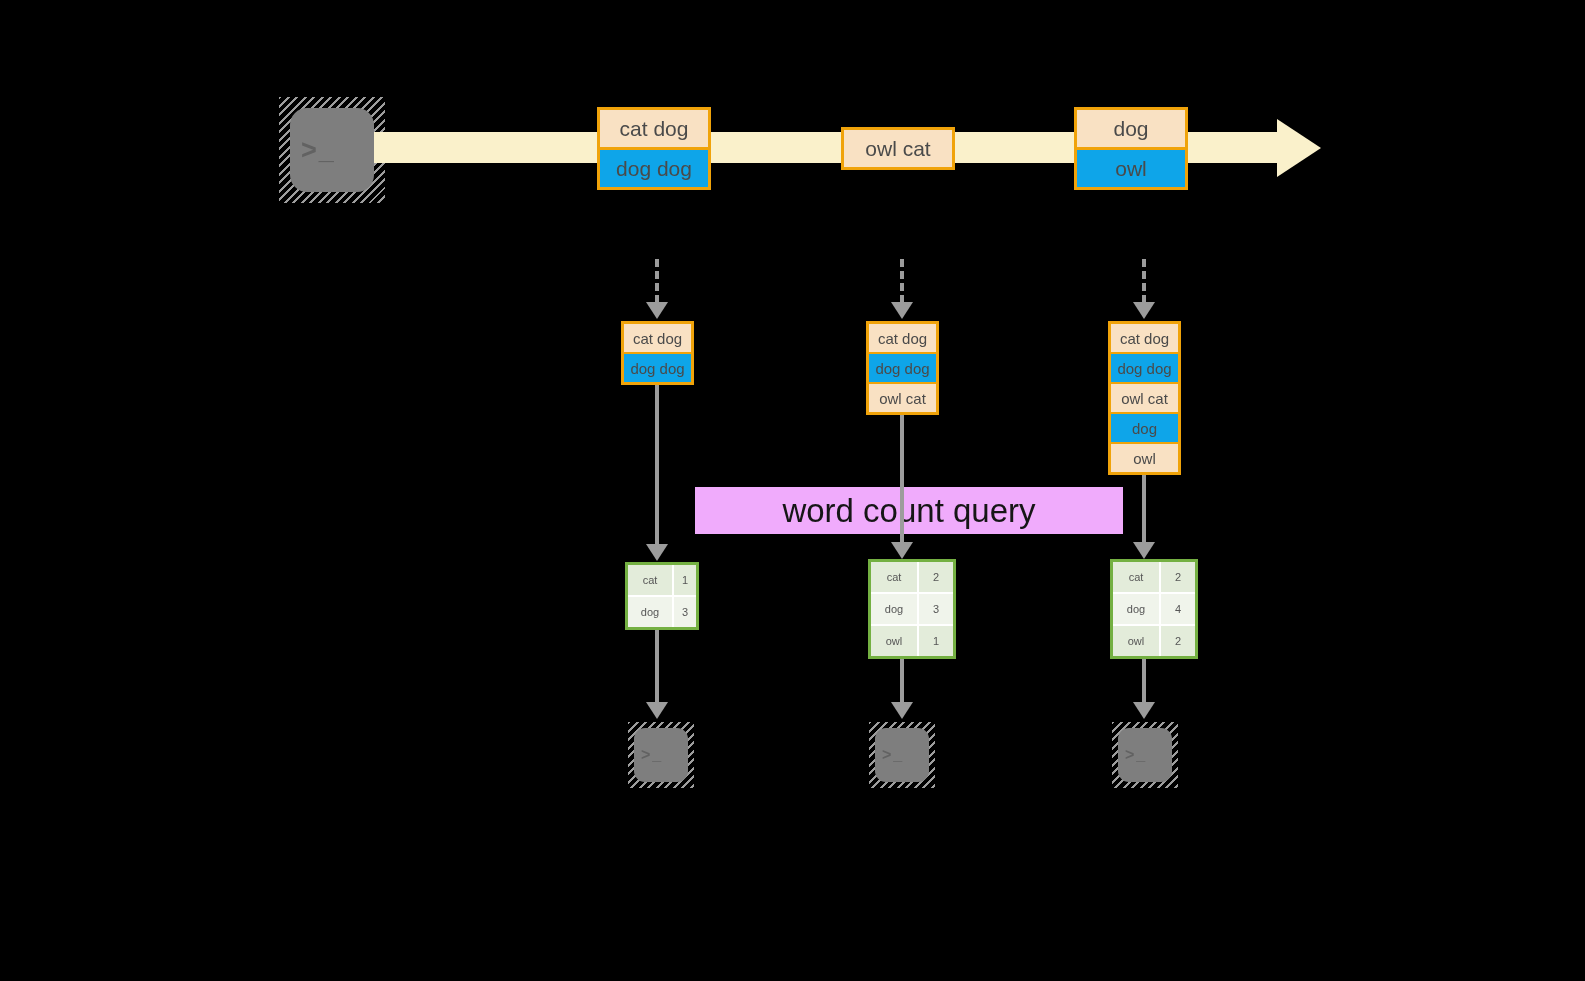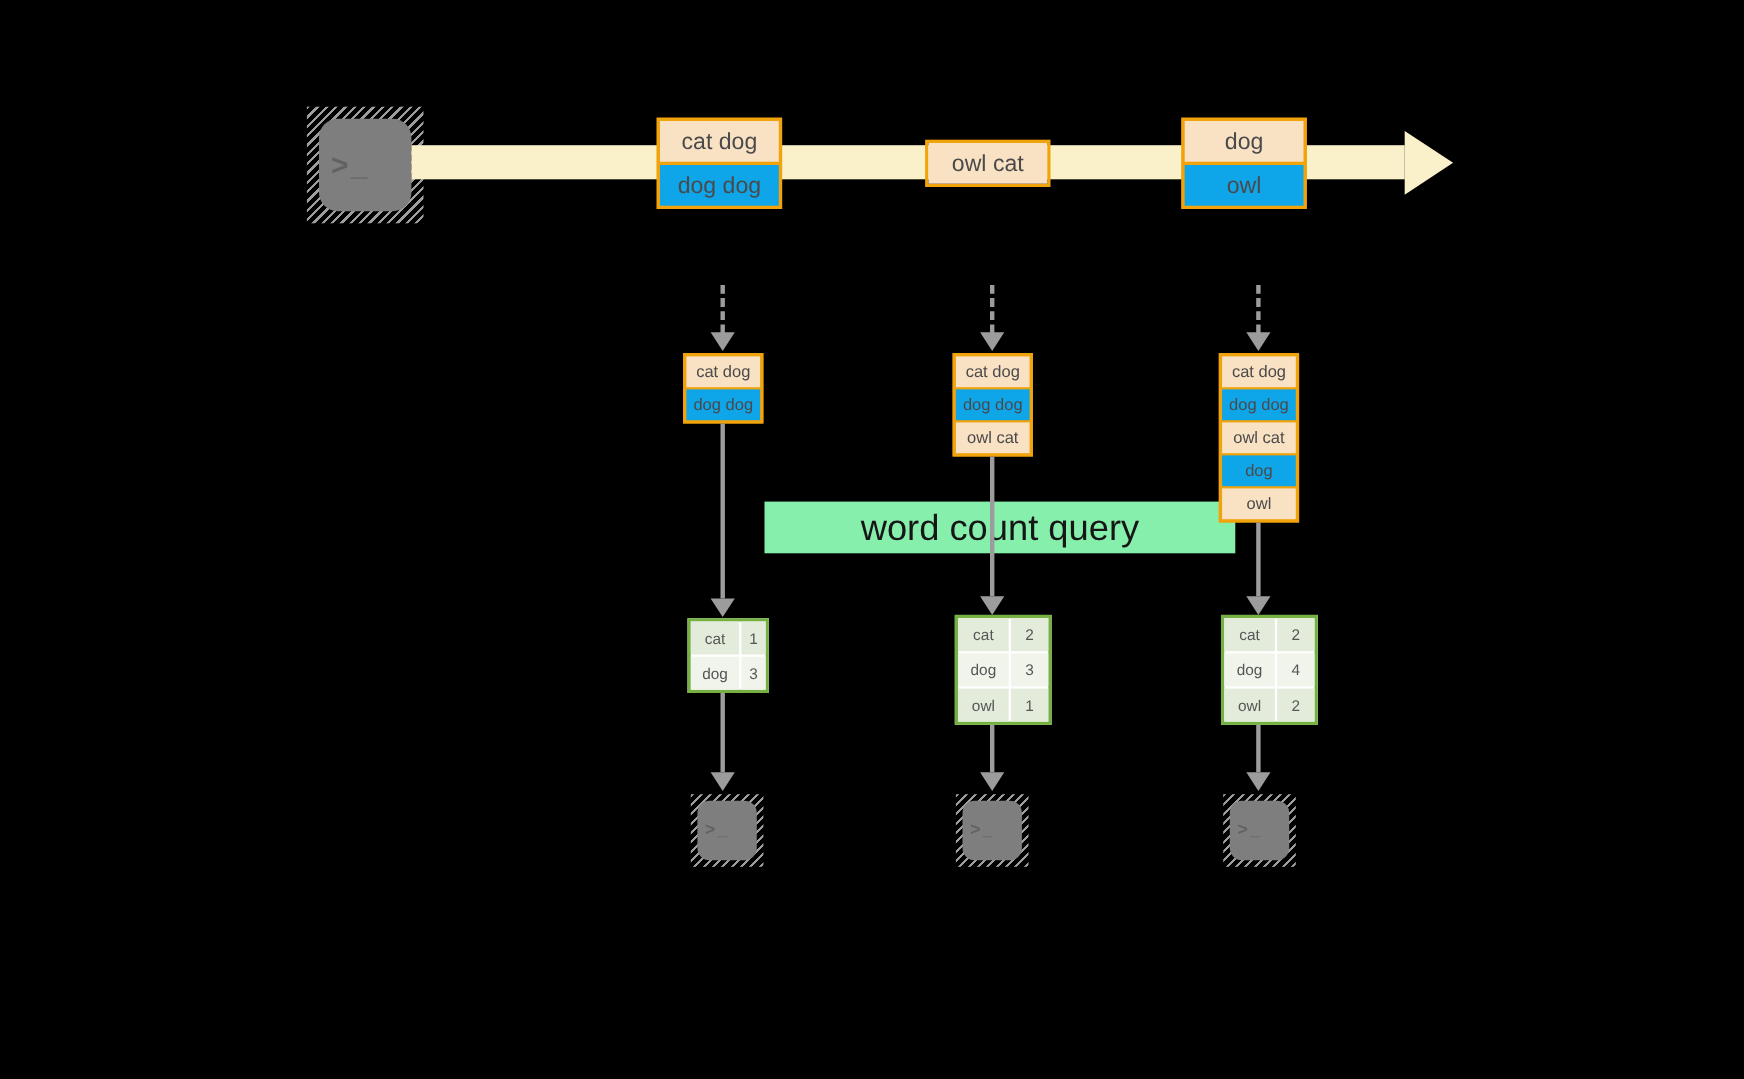--- a/index.html
+++ b/index.html
@@ -29,28 +29,28 @@
   .cell.peach{background:#f9e1c3;}
   .cell.cream{background:#0ea5e9;}
 
   
   .dash-line{position:absolute;width:0;height:44px;border-left:4px dashed #9c9c9c;z-index:3;}
   .solid-line{position:absolute;width:4px;background:#9c9c9c;z-index:3;}
   .a-head{position:absolute;width:0;height:0;border-left:11px solid transparent;
           border-right:11px solid transparent;border-top:17px solid #9c9c9c;z-index:3;}
 
   
-  .query-box{position:absolute;left:695px;top:456px;width:428px;height:47px;background:#86efac;z-index:1;
+  .query-box{position:absolute;left:695px;top:487px;width:428px;height:47px;background:#f0abfc;z-index:1;
              display:flex;align-items:center;justify-content:center;font-size:33px;color:#161616;}
 
   
   .gtable{position:absolute;border:3px solid #74b042;background:#ffffff;display:grid;gap:2px;z-index:2;}
   .gt-2col{grid-template-columns:44px 22px;grid-auto-rows:30px;}
   .gt-2colw{grid-template-columns:46px 34px;grid-auto-rows:30px;}
-  .gcell{display:flex;align-items:center;justify-content:center;font-size:14px;color:#565656;}
+  .gcell{display:flex;align-items:center;justify-content:center;font-size:11px;color:#565656;}
   .g-a{background:#e3ecda;}
   .g-b{background:#f0f4eb;}
 </style>
 </head>
 <body>
 
 <div id="canvas">
 
   <div class="term term-src" style="left:279px;top:97px;width:106px;height:106px;">
     <div class="term-inner">

